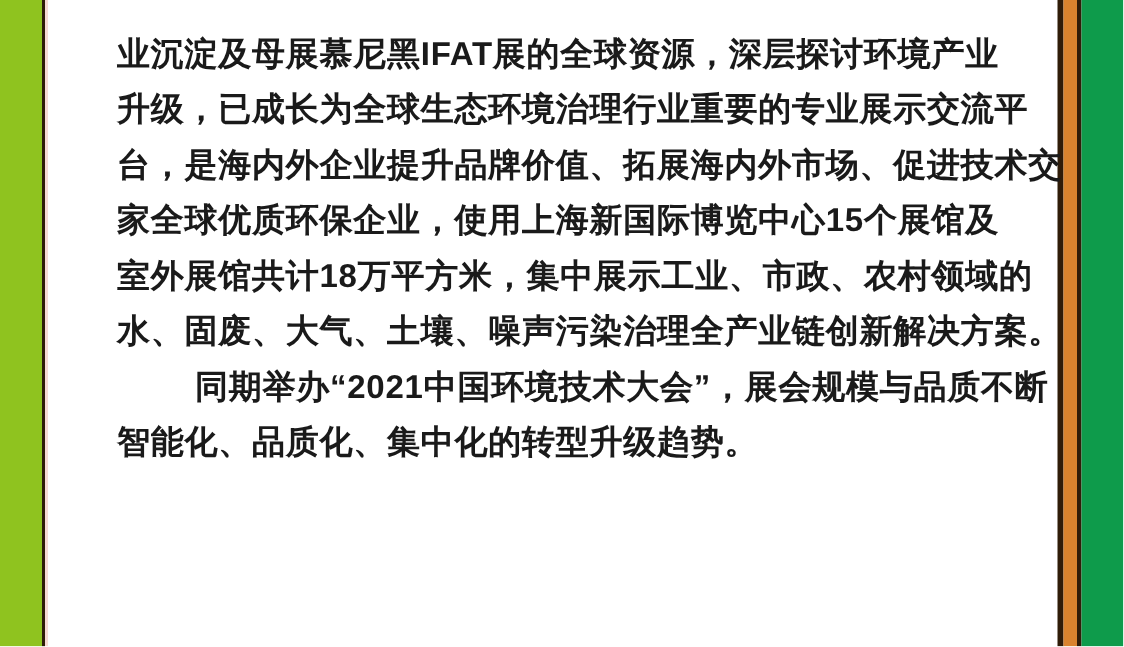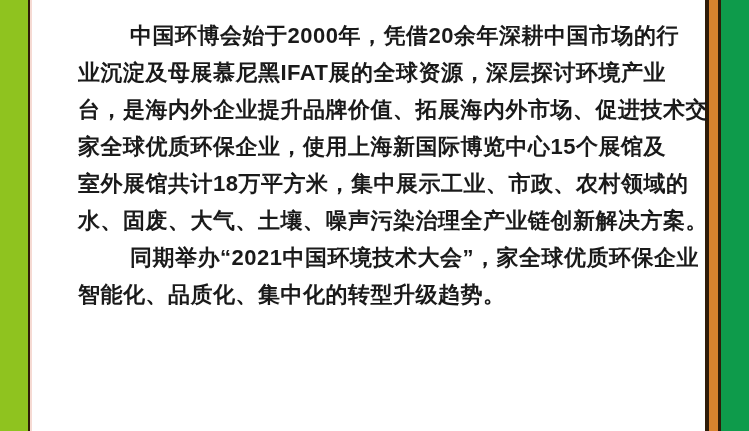--- a/index.html
+++ b/index.html
@@ -57,24 +57,24 @@
 <div class="page">
   <div class="band band-left-green"></div>
   <div class="band band-left-dark"></div>
   <div class="band band-left-pink"></div>
   <div class="band band-right-dark1"></div>
   <div class="band band-right-orange"></div>
   <div class="band band-right-dark2"></div>
   <div class="band band-right-green"></div>
 
   <div class="content">
-    <p class="line indent">中国环博会始于2000年，凭借20余年深耕中国市场的行</p>
     <p class="line">业沉淀及母展慕尼黑IFAT展的全球资源，深层探讨环境产业</p>
+    <p class="line">升级，已成长为全球生态环境治理行业重要的专业展示交流平</p>
     <p class="line">台，是海内外企业提升品牌价值、拓展海内外市场、促进技术交</p>
 
     <p class="line">家全球优质环保企业，使用上海新国际博览中心15个展馆及</p>
     <p class="line">室外展馆共计18万平方米，集中展示工业、市政、农村领域的</p>
     <p class="line">水、固废、大气、土壤、噪声污染治理全产业链创新解决方案。</p>
 
-    <p class="line indent">同期举办“2021中国环境技术大会”，家全球优质环保企业</p>
+    <p class="line indent">同期举办“2021中国环境技术大会”，展会规模与品质不断</p>
     <p class="line">智能化、品质化、集中化的转型升级趋势。</p>
   </div>
 </div>
 
 </body></html>

